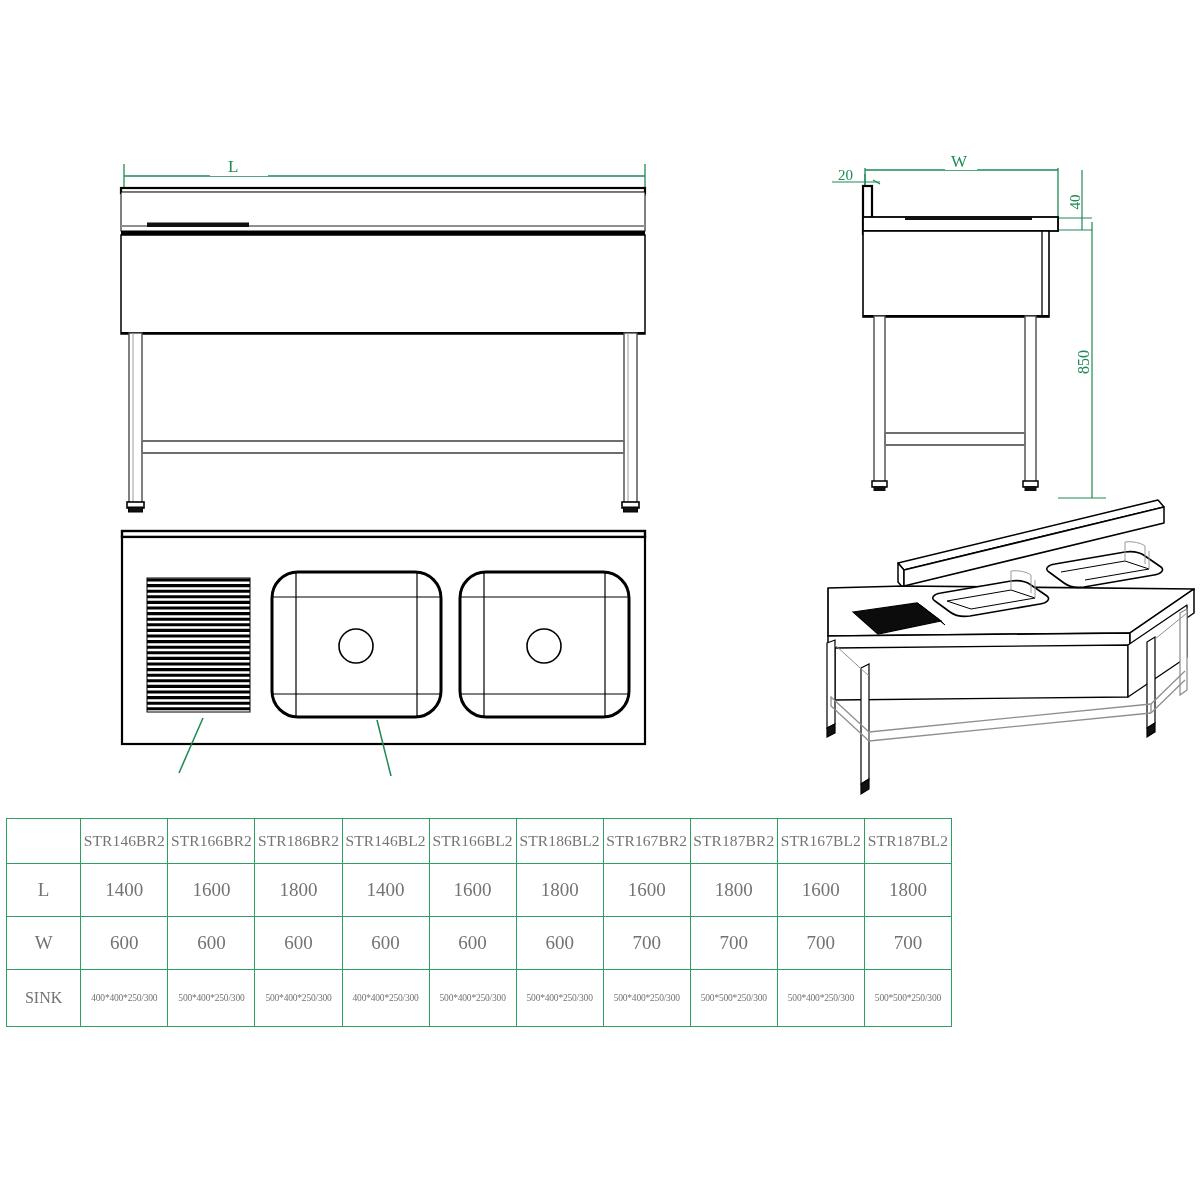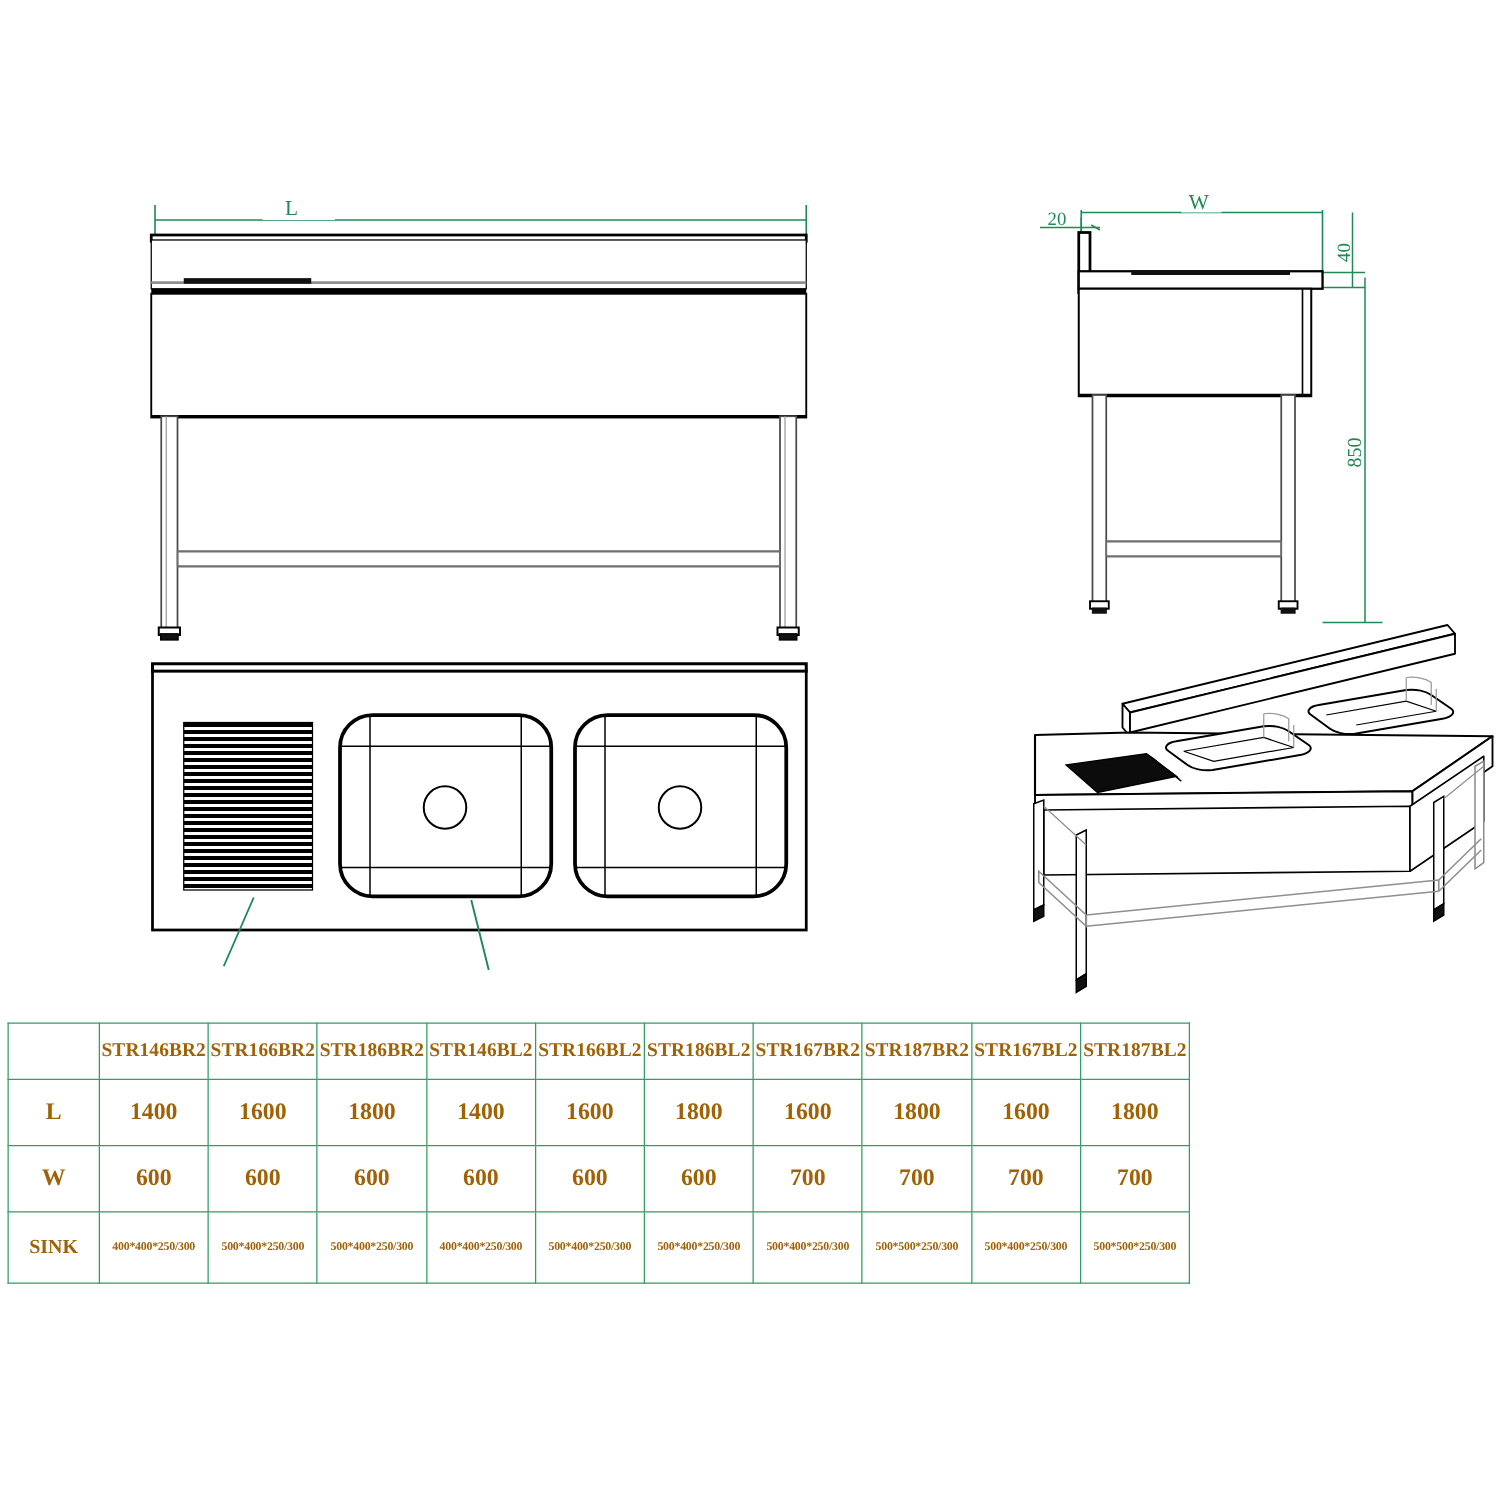--- a/index.html
+++ b/index.html
@@ -12,21 +12,21 @@
 
   
   #spec-table{
     position:absolute;left:6px;top:818px;width:946px;
     border-collapse:collapse;
     color:#1e8a54;
   }
   #spec-table td,#spec-table th{
     border:1.6px solid #2e9e63;
     text-align:center;vertical-align:middle;
-    color:#a16207;font-weight:bold;
+    color:#737373;font-weight:normal;
     padding:0;
   }
   #spec-table tr.r-head td{height:44px;font-size:15.5px;letter-spacing:.1px;}
   #spec-table tr.r-l td,#spec-table tr.r-w td{height:52px;font-size:19px;}
   #spec-table tr.r-sink td{height:56px;font-size:16px;}
   #spec-table td.rowlabel{width:78px;font-size:23px;}
   #spec-table tr.r-sink td.val{font-size:9.5px;letter-spacing:-.2px;text-align:center;}
   #spec-table td.val{width:86.8px;}
 </style>
 </head>

